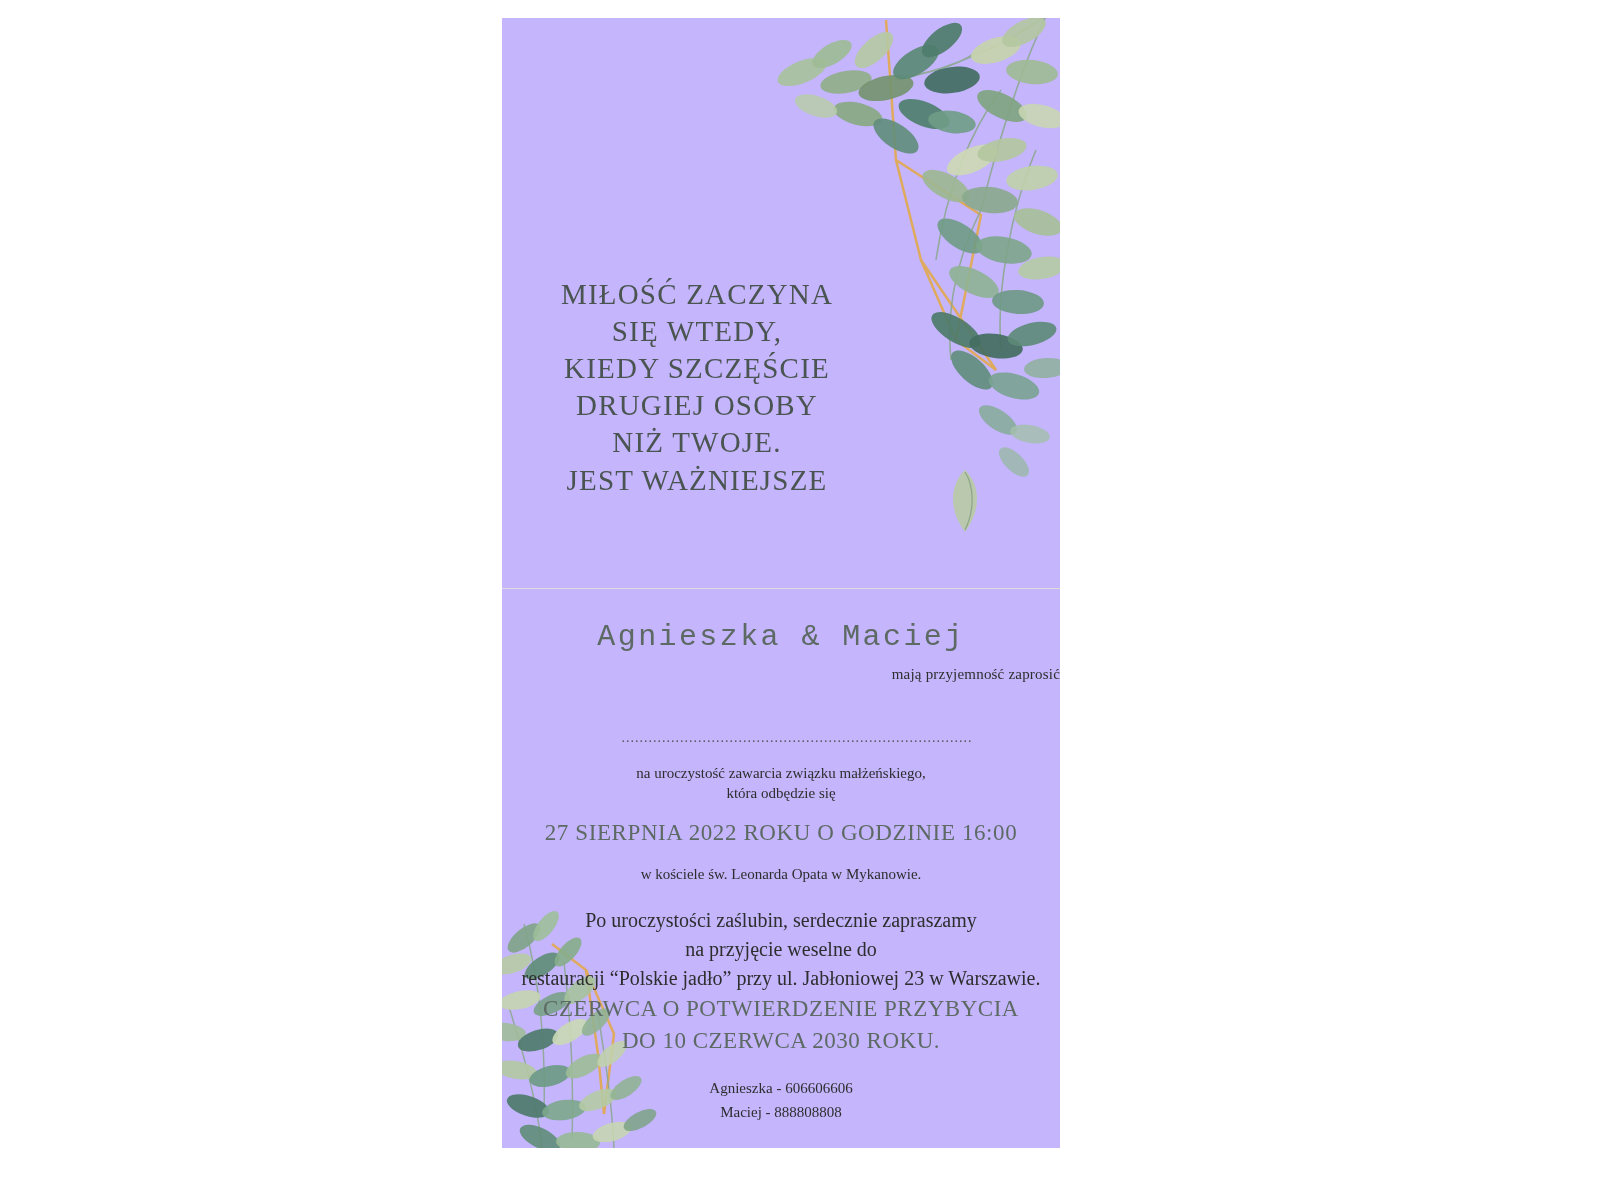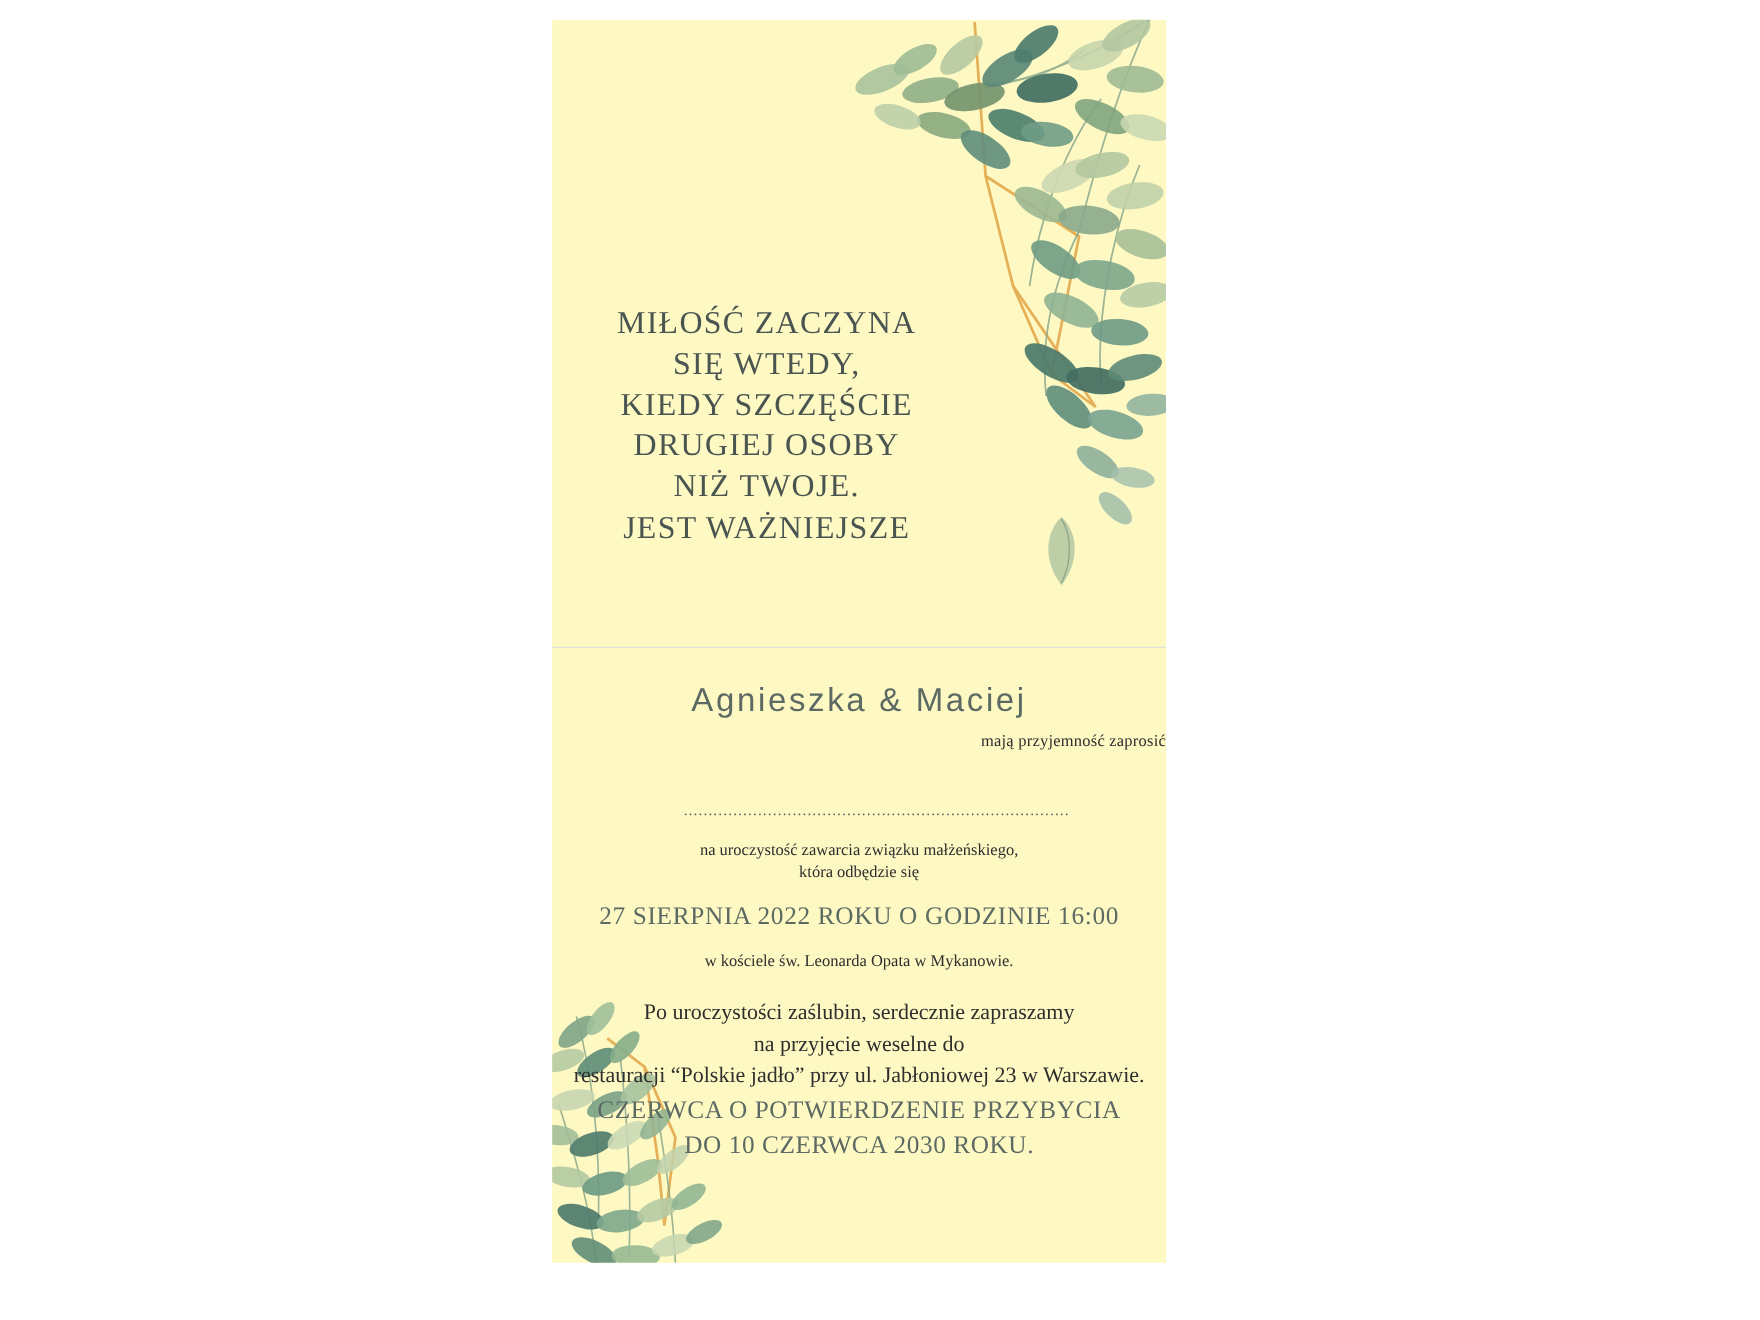--- a/index.html
+++ b/index.html
@@ -21,21 +21,21 @@
     background: #ffffff;
   }
 
   
   .card {
     position: absolute;
     left: 502px;
     top: 18px;
     width: 558px;
     height: 1130px;
-    background: #fef9c3;
+    background: #c4b5fd;
     overflow: hidden;
   }
 
   
   .fold-line {
     position: absolute;
     left: 0;
     top: 570px;
     width: 558px;
     height: 1px;
@@ -61,21 +61,21 @@
   
   .names {
     position: absolute;
     left: 0;
     top: 602px;
     width: 558px;
     text-align: center;
     color: #5d6a64;
     font-size: 30px;
     letter-spacing: 2.4px;
-    font-family: Liberation Sans, sans-serif;
+    font-family: Liberation Mono, monospace;
   }
   .sub-invite {
     position: absolute;
     left: 0;
     top: 648px;
     width: 558px;
     text-align: right;
     color: #2e2e2e;
     font-size: 15px;
     letter-spacing: 0.2px;
@@ -332,15 +332,19 @@
       <div>Po uroczystości zaślubin, serdecznie zapraszamy</div>
       <div>na przyjęcie weselne do</div>
       <div>restauracji “Polskie jadło” przy ul. Jabłoniowej 23 w Warszawie.</div>
     </div>
 
     <div class="rsvp">
       <div>CZERWCA O POTWIERDZENIE PRZYBYCIA</div>
       <div>DO 10 CZERWCA 2030 ROKU.</div>
     </div>
 
+    <div class="contacts">
+      <div>Agnieszka - 606606606</div>
+      <div>Maciej - 888808808</div>
+    </div>
 
   </div>
 </div>
 
 </body></html>

